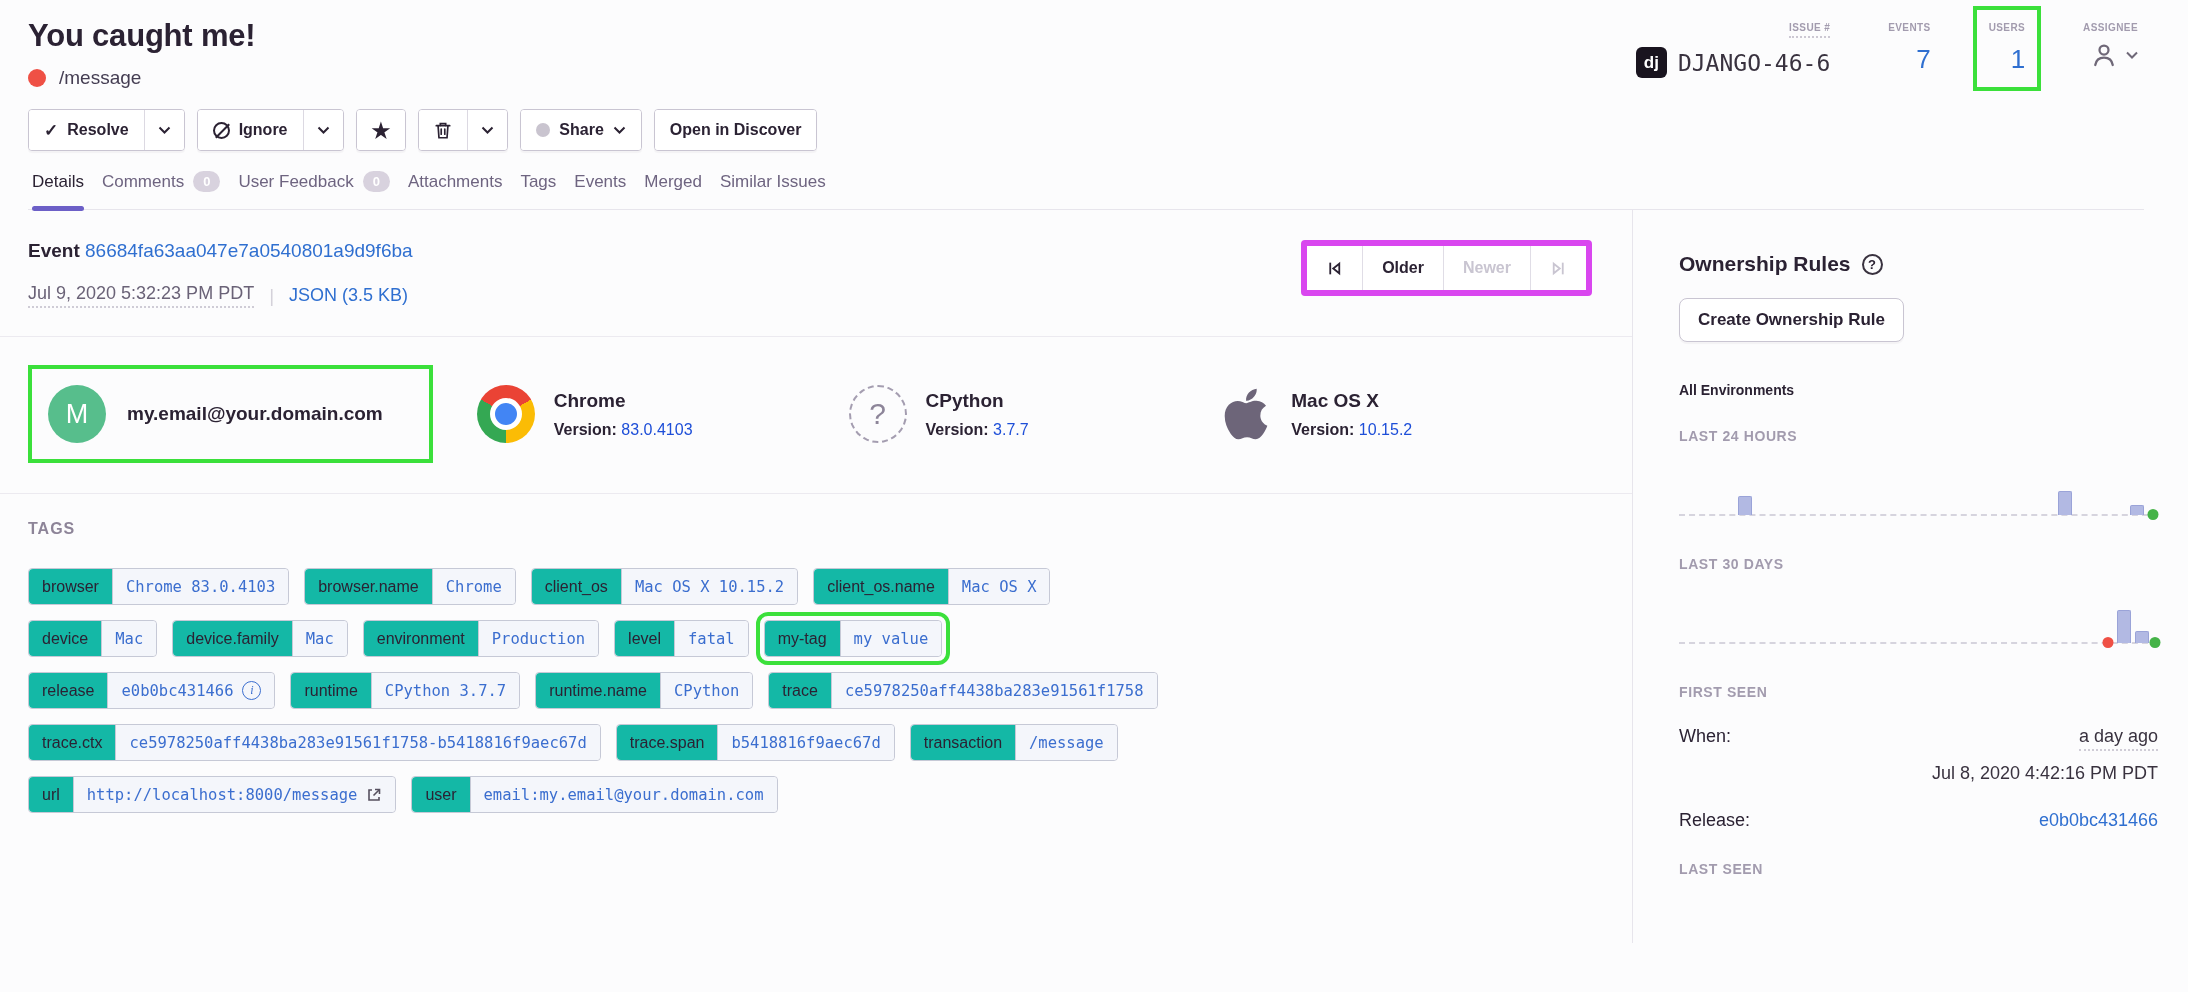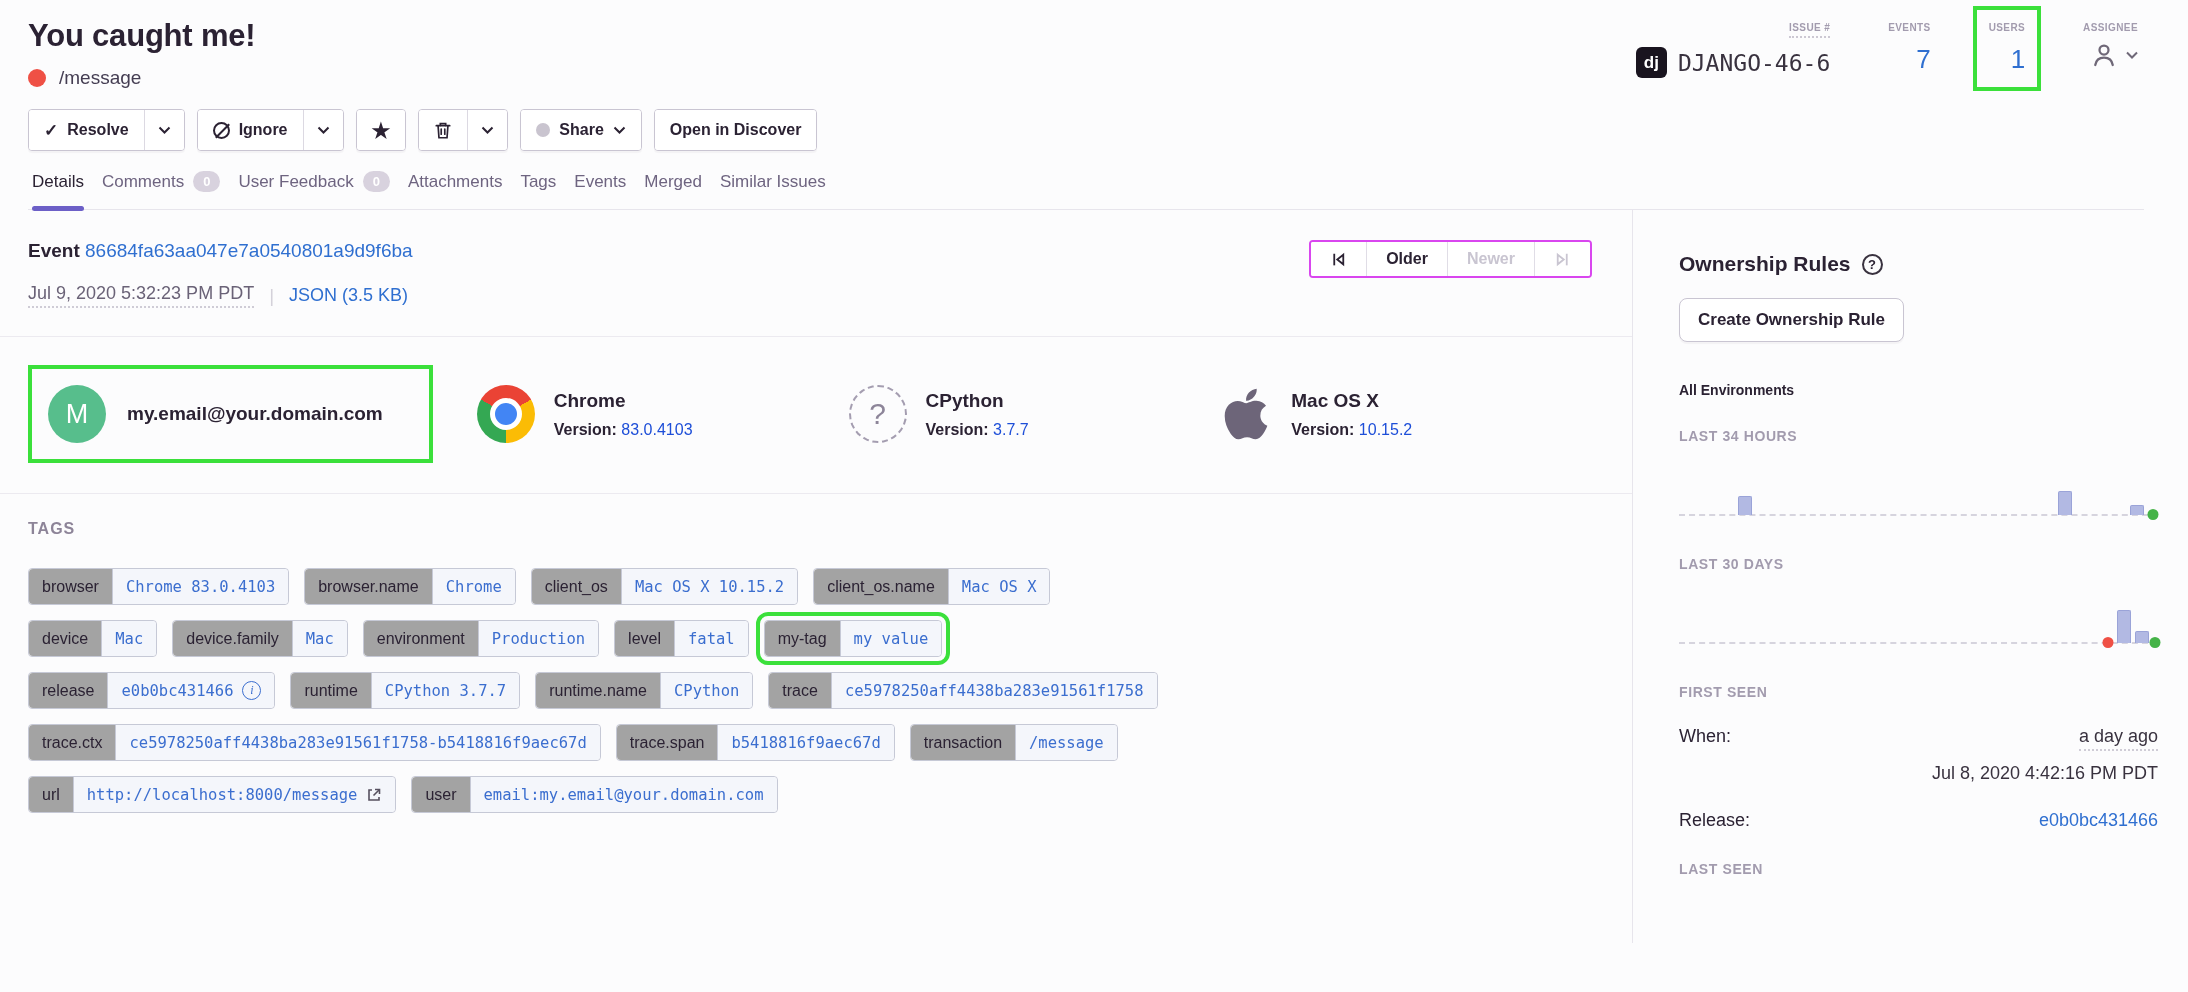--- a/index.html
+++ b/index.html
@@ -66,21 +66,21 @@
 
   
   .event-header{display:flex;justify-content:space-between;padding:30px 40px 28px 28px;
                 border-bottom:1px solid #eceaf0;}
   .event-line1{font-size:19px;font-weight:bold;text-align:center;}
   .event-link{color:var(--blue);font-weight:normal;font-size:19px;}
   .event-line2{margin-top:21px;font-size:18px;display:flex;gap:15px;align-items:center;}
   .event-time{color:#6a6277;border-bottom:2px dotted #cfccd6;padding-bottom:2px;}
   .vsep{color:#d4d1da;font-size:19px;}
   .json-link{color:var(--blue);}
-  .pager{display:flex;border:2px solid #d946ef;border-radius:4px;background:#fff;height:38px;
+  .pager{display:flex;border:6px solid #d946ef;border-radius:4px;background:#fff;height:56px;
          align-self:flex-start;overflow:hidden;}
   .pager-btn{display:flex;align-items:center;justify-content:center;padding:0 19px;font-size:16px;
          font-weight:bold;color:var(--dark);background:#fff;border:none;cursor:pointer;font-family:inherit;}
   .pager-btn + .pager-btn{border-left:1px solid #e0dde6;}
   .pager-btn.disabled{color:#c9c5d1;cursor:default;}
 
   
   .context-row{display:flex;align-items:center;padding:28px 40px 30px 28px;border-bottom:1px solid #eceaf0;}
   .card{display:flex;align-items:center;gap:19px;width:392px;}
   .card.user-card{width:auto;border:4px solid var(--green);padding:16px 46px 16px 16px;
@@ -100,21 +100,21 @@
   .apple-logo{width:52px;height:58px;flex:none;display:flex;align-items:center;justify-content:center;}
 
   
   .tags-section{padding:26px 28px;}
   .tags-heading{font-size:16px;font-weight:bold;color:#8d8498;letter-spacing:1px;}
   .tag-list{display:flex;flex-wrap:wrap;gap:15px 15px;margin-top:30px;max-width:1160px;}
   .pill{display:inline-flex;align-items:stretch;border:1px solid var(--pillborder);border-radius:4px;
         background:#fff;height:37px;}
   .pill.annotated{outline:4px solid var(--green);outline-offset:4px;}
   .pill-key{display:flex;align-items:center;padding:0 13px;font-size:16px;color:var(--dark);
-        border-radius:4px 0 0 4px;background:#a3a3a3;white-space:nowrap;}
+        border-radius:4px 0 0 4px;background:#14b8a6;white-space:nowrap;}
   .pill-val{display:flex;align-items:center;gap:9px;padding:0 13px;border-left:1px solid var(--pillborder);
         font-family:"DejaVu Sans Mono",monospace;font-size:15.5px;color:#3b6ecf;background:var(--pillbg);
         border-radius:0 4px 4px 0;white-space:nowrap;}
   .info-circ{width:19px;height:19px;border:1.7px solid #3b6ecf;border-radius:50%;display:inline-flex;
         align-items:center;justify-content:center;font-size:12px;font-family:"Liberation Serif",serif;
         font-style:italic;flex:none;}
 
   
   .side-heading{font-size:21px;font-weight:bold;display:flex;align-items:center;gap:11px;}
   .help-circ{width:21px;height:21px;border:2px solid #39323f;border-radius:50%;font-size:13px;
@@ -453,21 +453,21 @@
 
   <div class="sidebar">
     <div class="side-heading">
       <span>Ownership Rules</span>
       <span class="help-circ">?</span>
     </div>
     <button class="side-btn">Create Ownership Rule</button>
 
     <div class="env-heading">All Environments</div>
 
-    <div class="caps-label">LAST 34 HOURS</div>
+    <div class="caps-label">LAST 24 HOURS</div>
     <div class="spark">
         <div class="spark-bar" style="left: 13.8%; height: 19px;"></div>
         <div class="spark-bar" style="left: 80.5%; height: 24px;"></div>
         <div class="spark-bar" style="left: 95.6%; height: 10px;"></div>
         <div class="spark-dot green" style="left: 99%;"></div>
       </div>
 
     <div class="caps-label">LAST 30 DAYS</div>
     <div class="spark">
         <div class="spark-bar" style="left: 93%; height: 33px;"></div>

